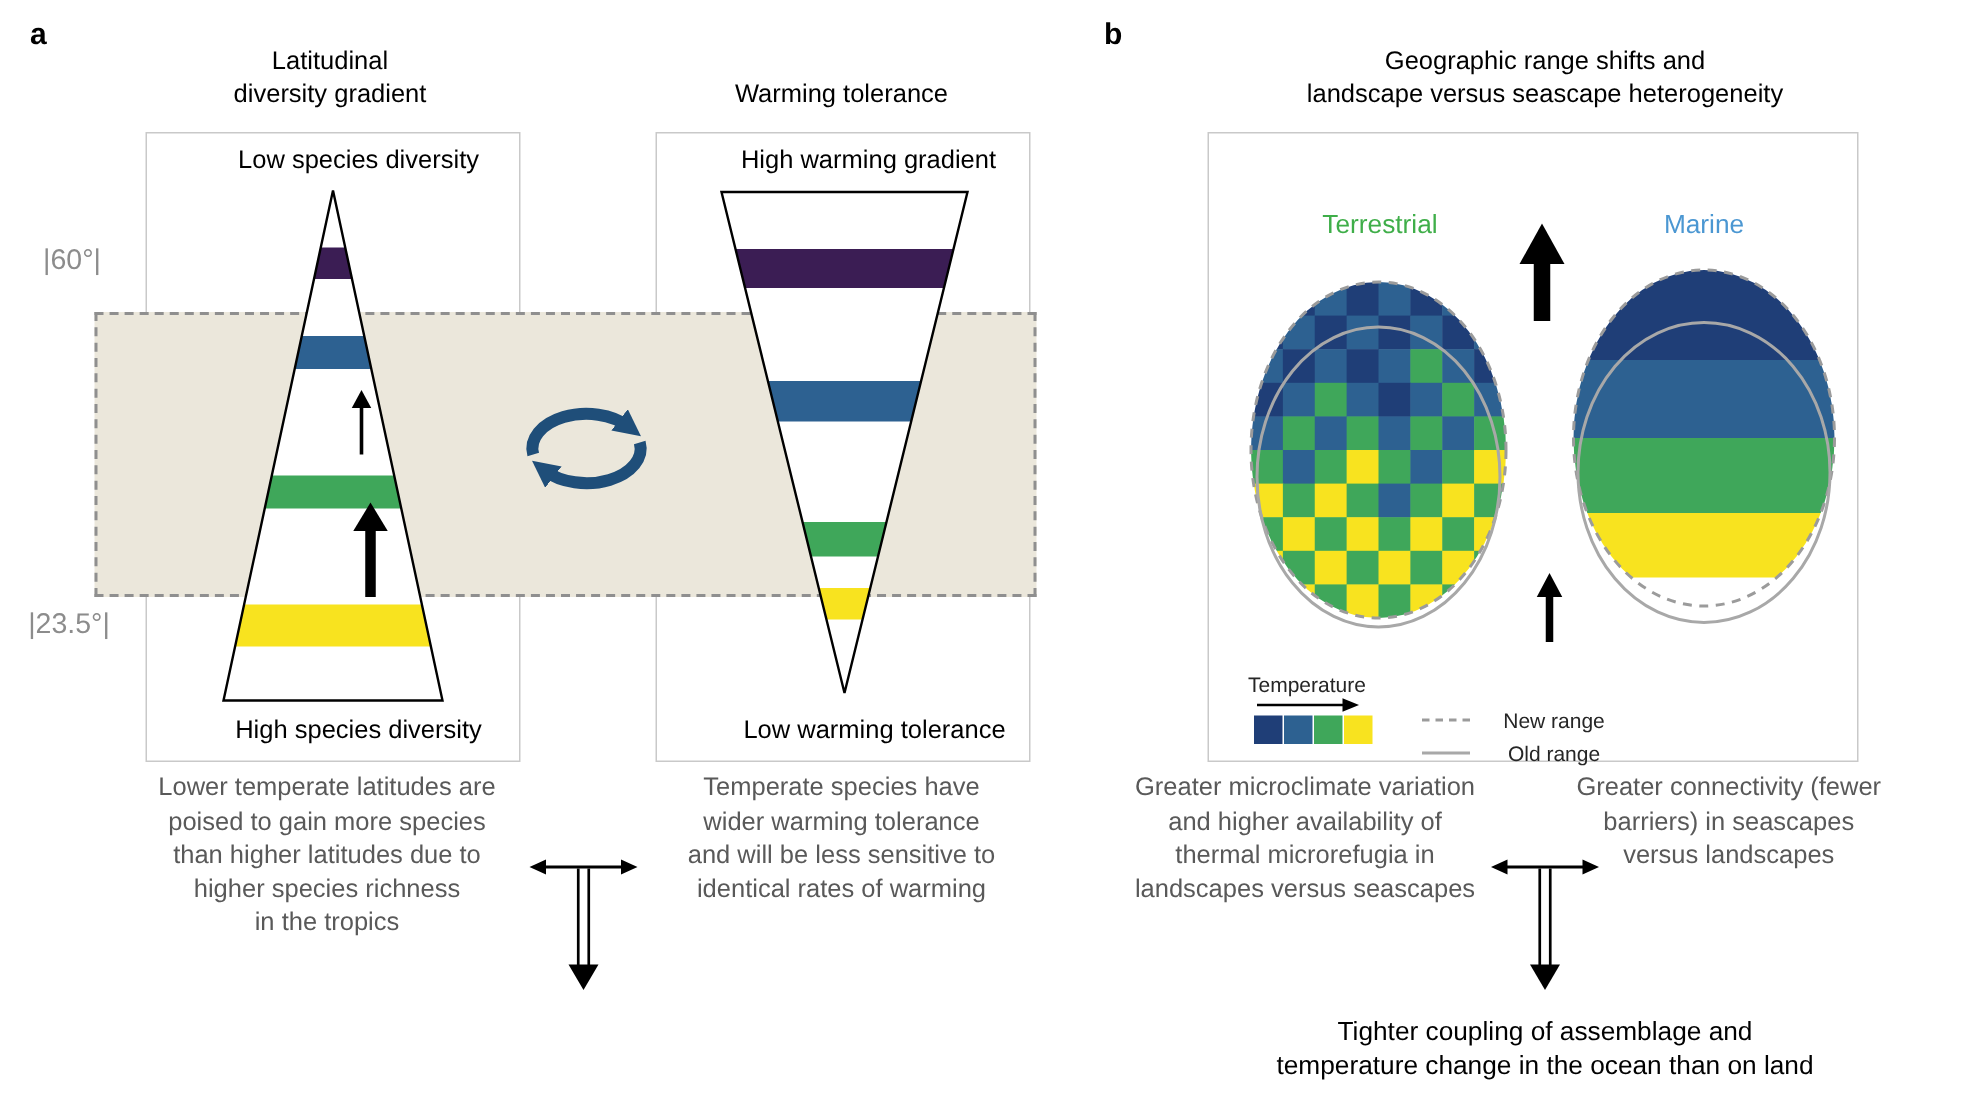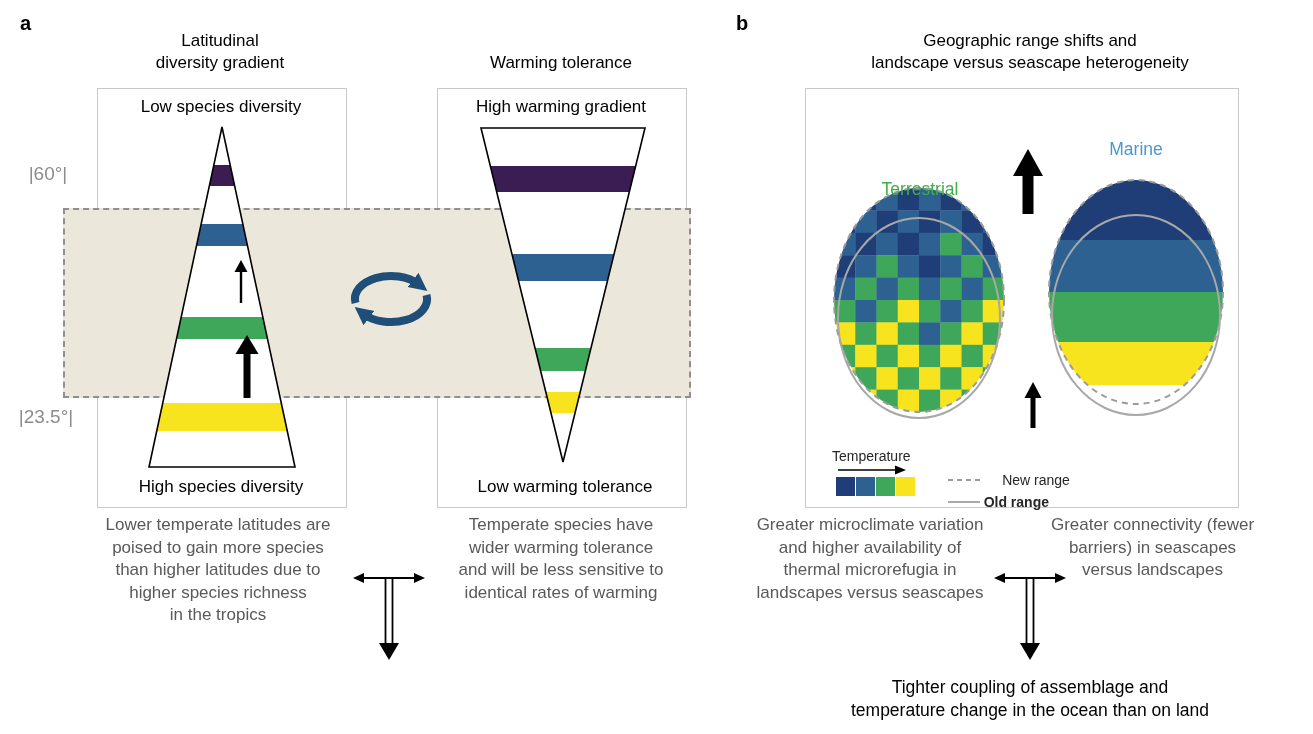--- a/index.html
+++ b/index.html
@@ -5,21 +5,21 @@
   html,body{margin:0;padding:0;background:#fff;}
   .fig{position:relative;width:1313px;height:734px;background:#fff;
        font-family:"Liberation Sans",sans-serif;overflow:hidden;}
   .panel-box{position:absolute;background:#fff;border:1px solid #c9c9c9;z-index:1;}
   .temperate-band{position:absolute;left:63px;top:208px;width:628px;height:190px;
        border:2px dashed #8f8f8f;z-index:2;box-sizing:border-box;}
   .overlay{position:absolute;left:0;top:0;z-index:3;pointer-events:none;}
   .txt{position:absolute;z-index:4;text-align:center;white-space:pre-line;color:#000;}
   .panel-letter{font-size:20px;font-weight:bold;}
   .title{font-size:17px;line-height:1.3;}
-  .shape-label{font-size:17px;}
+  .shape-label{font-size:17px;margin-left:18px;}
   .lat-label{font-size:19px;color:#8c8c8c;text-align:center;}
   .eco-label{font-size:17.5px;}
   .small-legend{font-size:14px;color:#262626;line-height:1.25;}
   .caption{font-size:17px;color:#595959;line-height:1.33;}
   .conclusion{font-size:17.5px;color:#000;line-height:1.32;}
 </style>
 </head>
 <body>
 
 <div class="fig">
@@ -237,25 +237,25 @@
 and will be less sensitive to
 identical rates of warming</div>
   <div class="txt caption" style="left:78px;top:514px;width:280px;">Lower temperate latitudes are
 poised to gain more species
 than higher latitudes due to
 higher species richness
 in the tropics</div>
 
   <div class="txt title" style="left:790px;top:30px;width:480px;">Geographic range shifts and
 landscape versus seascape heterogeneity</div>
-  <div class="txt eco-label" style="left: 845px; top: 139px; width: 150px; color: rgb(63, 174, 73); margin-top: 40px;">Terrestrial</div>
+  <div class="txt eco-label" style="left: 845px; top: 139px; width: 150px; color: rgb(63, 174, 73);">Terrestrial</div>
   <div class="txt eco-label" style="left: 1076px; top: 139px; width: 120px; color: rgb(75, 151, 210);">Marine</div>
   <div class="txt small-legend" style="left:832px;top:448px;width:110px;text-align:left;">Temperature</div>
   <div class="txt small-legend" style="left:986px;top:472px;width:100px;text-align:center;">New range</div>
-  <div class="txt small-legend" style="left:949px;top:494px;width:100px;text-align:right;font-weight:bold;">Old range</div>
+  <div class="txt small-legend" style="left:986px;top:494px;width:100px;text-align:center;">Old range</div>
   <div class="txt caption" style="left:725px;top:514px;width:290px;">Greater microclimate variation
 and higher availability of
 thermal microrefugia in
 landscapes versus seascapes</div>
   <div class="txt caption" style="left:1010px;top:514px;width:285px;">Greater connectivity (fewer
 barriers) in seascapes
 versus landscapes</div>
   <div class="txt conclusion" style="left:780px;top:676px;width:500px;">Tighter coupling of assemblage and
 temperature change in the ocean than on land</div>
 

